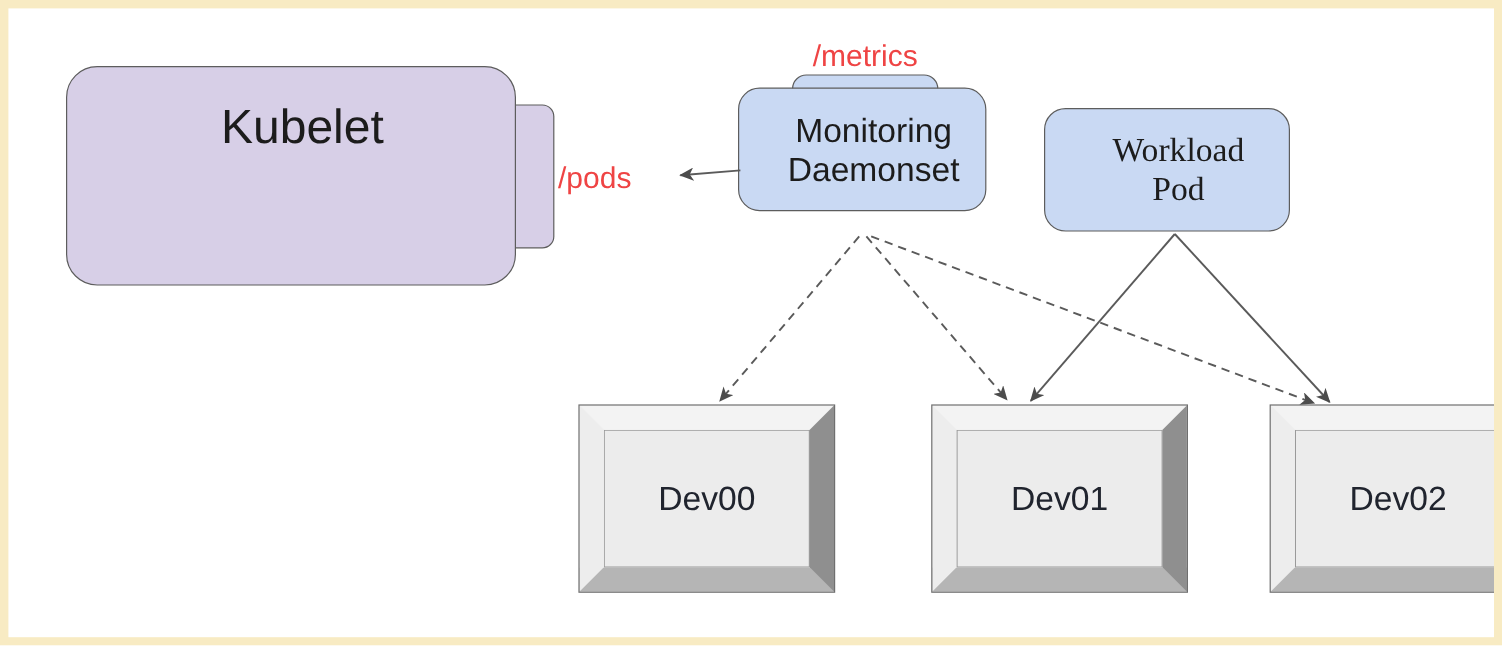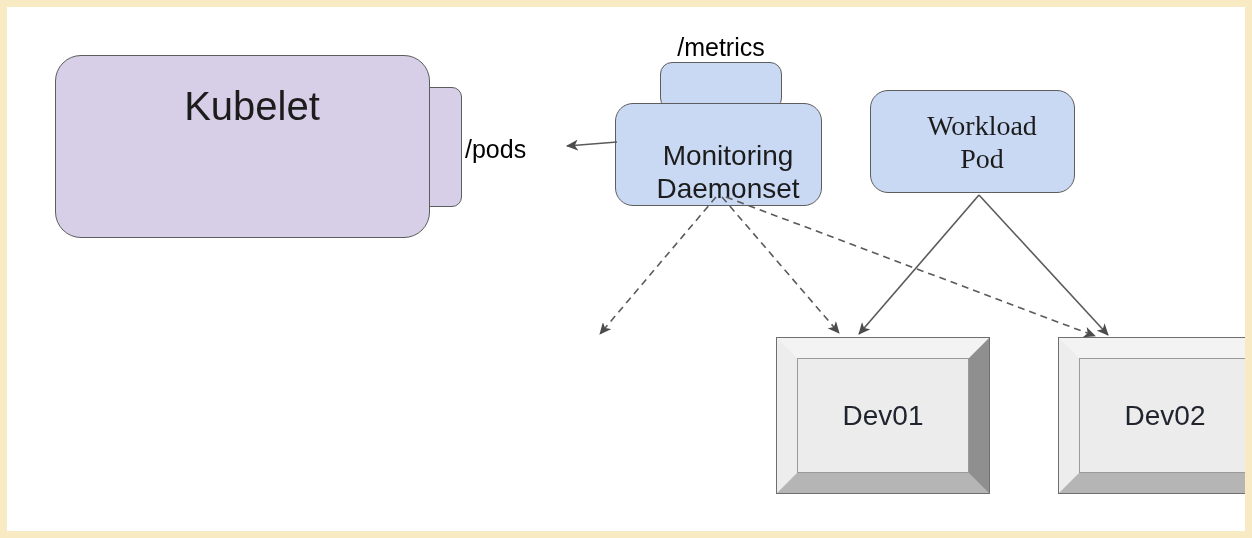--- a/index.html
+++ b/index.html
@@ -45,26 +45,25 @@
     position: absolute;
     left: 403px; top: 80px;
     width: 52px; height: 120px;
     box-sizing: border-box;
     background: #d7cfe7;
     border: 1.5px solid #5d5d5d;
     border-radius: 10px;
     z-index: 1;
   }
   .monitoring-main {
-    left: 608px; top: 96px;
+    left: 608px; top: 66px;
     width: 207px; height: 103px;
     border-radius: 18px;
     font-size: 28px;
     line-height: 33px;
-    align-items: flex-end;
   }
   .monitoring-main .label-wrap { width: 175px; }
   .metrics-tab {
     position: absolute;
     left: 653px; top: 55px;
     width: 122px; height: 48px;
     box-sizing: border-box;
     background: #c9d9f3;
     border: 1.5px solid #5d5d5d;
     border-radius: 12px;
@@ -76,21 +75,21 @@
     border-radius: 18px;
     font-size: 28px;
     line-height: 33px;
     font-family: Liberation Serif, serif;
   }
   .workload-main .label-wrap { width: 145px; }
 
   .endpoint-label {
     position: absolute;
     font-size: 25px;
-    color: #000000;
+    color: #ef4444;
     z-index: 3;
     white-space: nowrap;
   }
   .pods-label    { left: 458px; top: 128px; }
   .metrics-label { left: 653px; top: 26px; width: 122px; text-align: center; }
 
   
   .device {
     position: absolute;
     top: 331px;
@@ -136,20 +135,23 @@
   <div class="endpoint-label metrics-label">/metrics</div>
   <div class="metrics-tab"></div>
   <div class="node node-blue monitoring-main">
     <span class="label-wrap">Monitoring Daemonset</span>
   </div>
 
   <div class="node node-blue workload-main">
     <span class="label-wrap">Workload Pod</span>
   </div>
 
+  <div class="device device-0">
+    <span class="device-label">Dev00</span>
+  </div>
   <div class="device device-1">
     <span class="device-label">Dev01</span>
   </div>
   <div class="device device-2">
     <span class="device-label">Dev02</span>
   </div>
 
   <svg class="arrows" viewBox="0 0 1238 524" xmlns="http://www.w3.org/2000/svg">
     <defs>
       <marker id="arrowhead" markerUnits="userSpaceOnUse" markerWidth="13" markerHeight="11" refX="11" refY="5.5" orient="auto">

